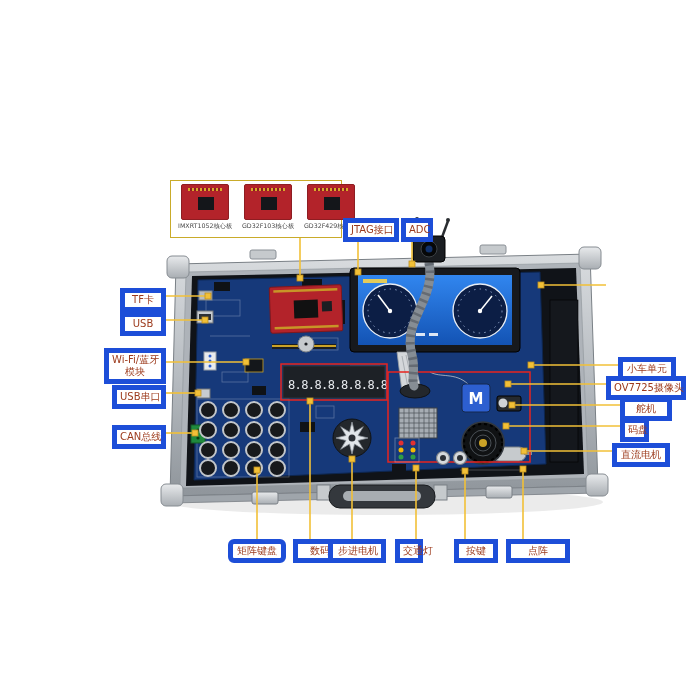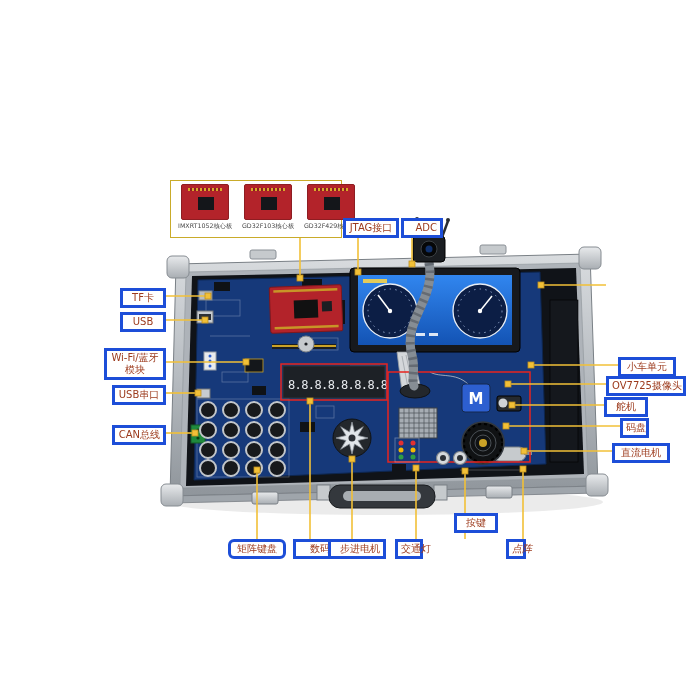--- a/index.html
+++ b/index.html
@@ -1,21 +1,21 @@
 <!DOCTYPE html>
 <html><head>
 <meta charset="utf-8">
 <style>
   * { margin:0; padding:0; box-sizing:border-box; }
   html,body { width:700px; height:700px; background:#ffffff; overflow:hidden; }
   body { position:relative; font-family:"DejaVu Sans","Liberation Sans",sans-serif; }
   .stage { position:absolute; left:0; top:0; width:700px; height:700px; }
   svg.photo { position:absolute; left:0; top:0; }
   .callout {
-    position:absolute; background:#fff; border:3px solid #1d4ed8; color:#9C3A1C;
+    position:absolute; background:#fff; border:5px solid #1d4ed8; color:#9C3A1C;
     font-size:10px; line-height:12px; padding:1px 3px; text-align:center; white-space:nowrap;
   }
   .modules-panel {
     position:absolute; left:170px; top:180px; width:172px; height:58px;
     border:1px solid #C9AB2A; background:#fff; display:flex; gap:4px; padding:3px 4px 1px;
   }
   .module { flex:1; display:flex; flex-direction:column; align-items:center; overflow:visible; }
   .module-thumb {
     width:48px; height:36px; background:#B3232A; border:1px solid #8E1D22; border-radius:2px; position:relative;
   }
@@ -338,37 +338,37 @@
       <div class="module-thumb"></div>
       <div class="module-caption">GD32F103核心板</div>
     </div>
     <div class="module">
       <div class="module-thumb"></div>
       <div class="module-caption">GD32F429核心板</div>
     </div>
   </div>
 
   <div class="callout" style="left:343px;top:218px;width:56px;">JTAG接口</div>
-  <div class="callout" style="left:401px;top:218px;width:42px;text-align:right;">ADC</div>
+  <div class="callout" style="left:401px;top:218px;width:32px;text-align:right;">ADC</div>
 
   <div class="callout" style="left:618px;top:357px;width:58px;">小车单元</div>
   <div class="callout" style="left:606px;top:376px;width:80px;">OV7725摄像头</div>
-  <div class="callout" style="left:604px;top:397px;width:44px;">舵机</div>
+  <div class="callout" style="left:620px;top:397px;width:52px;">舵机</div>
   <div class="callout" style="left:620px;top:418px;width:29px;">码盘</div>
   <div class="callout" style="left:612px;top:443px;width:58px;">直流电机</div>
 
   <div class="callout" style="left:120px;top:288px;width:46px;">TF卡</div>
   <div class="callout" style="left:120px;top:312px;width:46px;">USB</div>
   <div class="callout" style="left:104px;top:348px;width:62px;">
     <div>Wi-Fi/蓝牙</div>
     <div>模块</div>
   </div>
   <div class="callout" style="left:112px;top:385px;width:54px;">USB串口</div>
   <div class="callout" style="left:112px;top:425px;width:54px;text-align:right;">CAN总线</div>
 
   <div class="callout" style="left:228px;top:539px;width:58px;border-radius:6px;">矩阵键盘</div>
   <div class="callout" style="left:293px;top:539px;width:64px;">数码管</div>
   <div class="callout" style="left:328px;top:539px;width:58px;text-align:right;">步进电机</div>
   <div class="callout" style="left:395px;top:539px;width:28px;">交通灯</div>
-  <div class="callout" style="left:454px;top:513px;width:44px;">按键</div>
-  <div class="callout" style="left:506px;top:539px;width:20px;font-style:italic;">点阵</div>
+  <div class="callout" style="left:454px;top:539px;width:44px;">按键</div>
+  <div class="callout" style="left:506px;top:539px;width:64px;">点阵</div>
 
 </div>
 
 </body></html>

